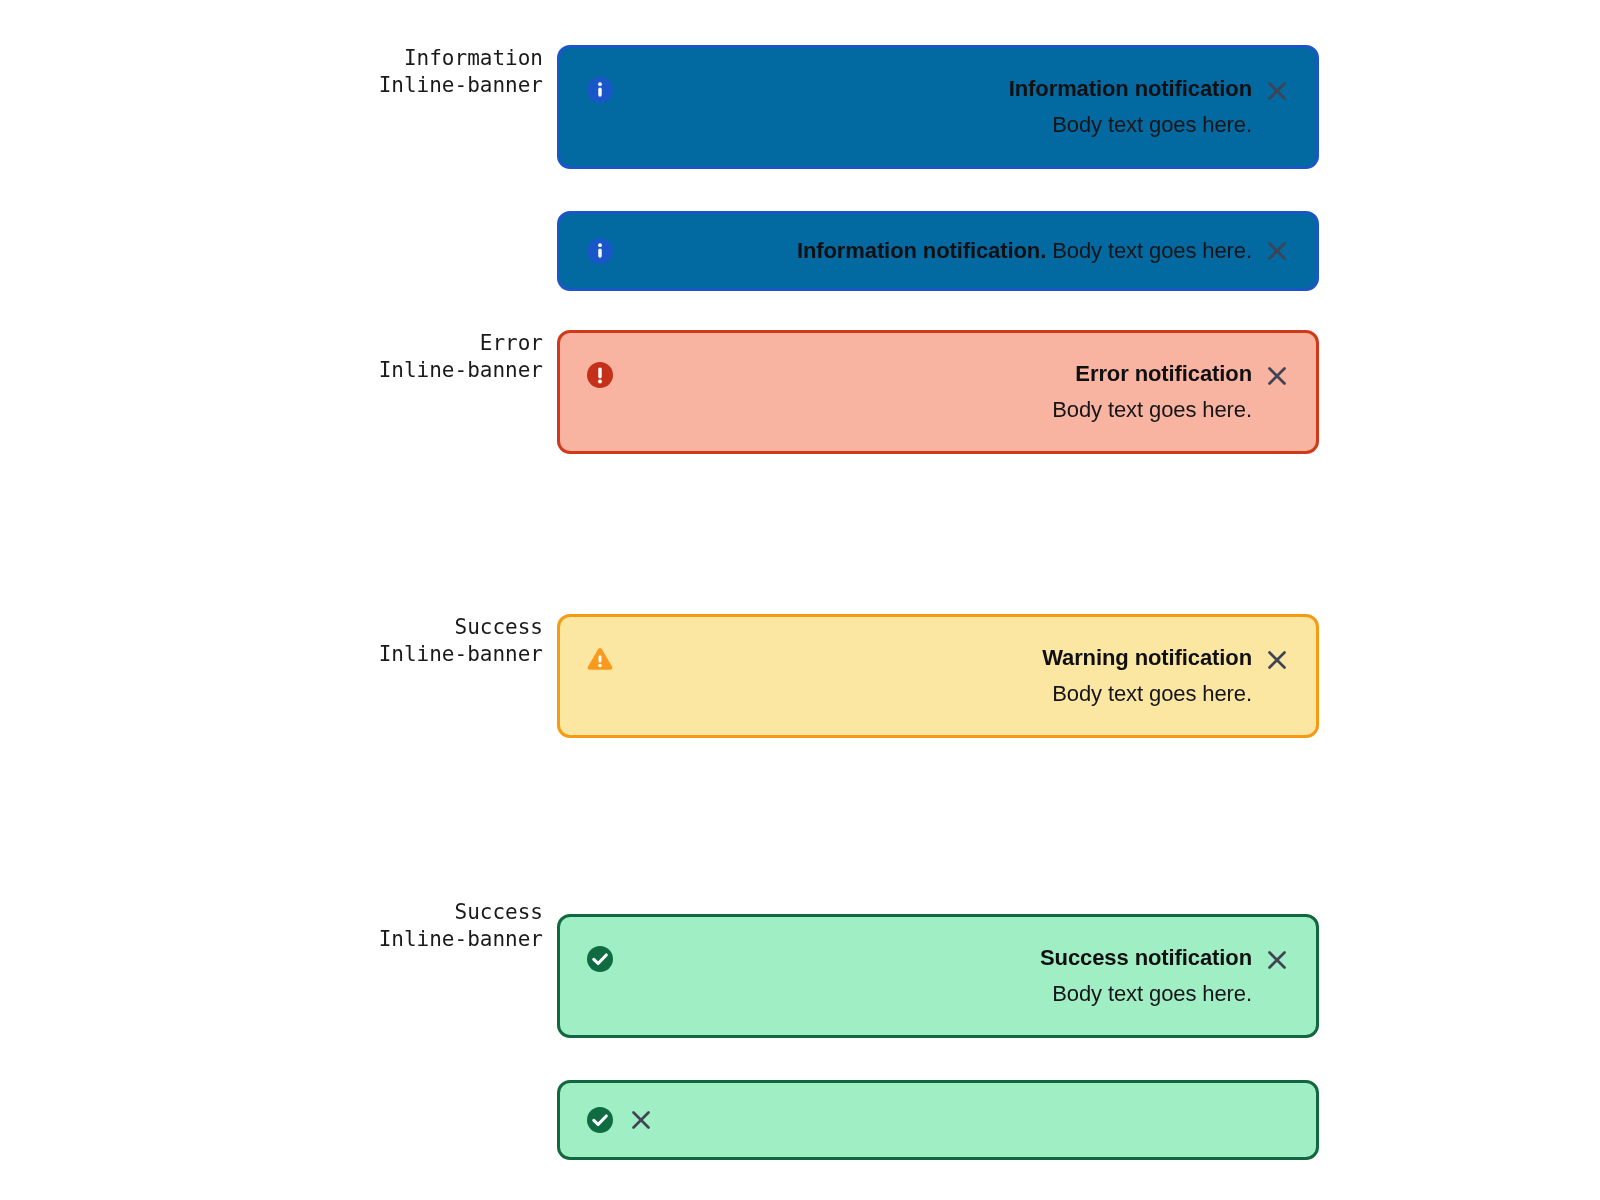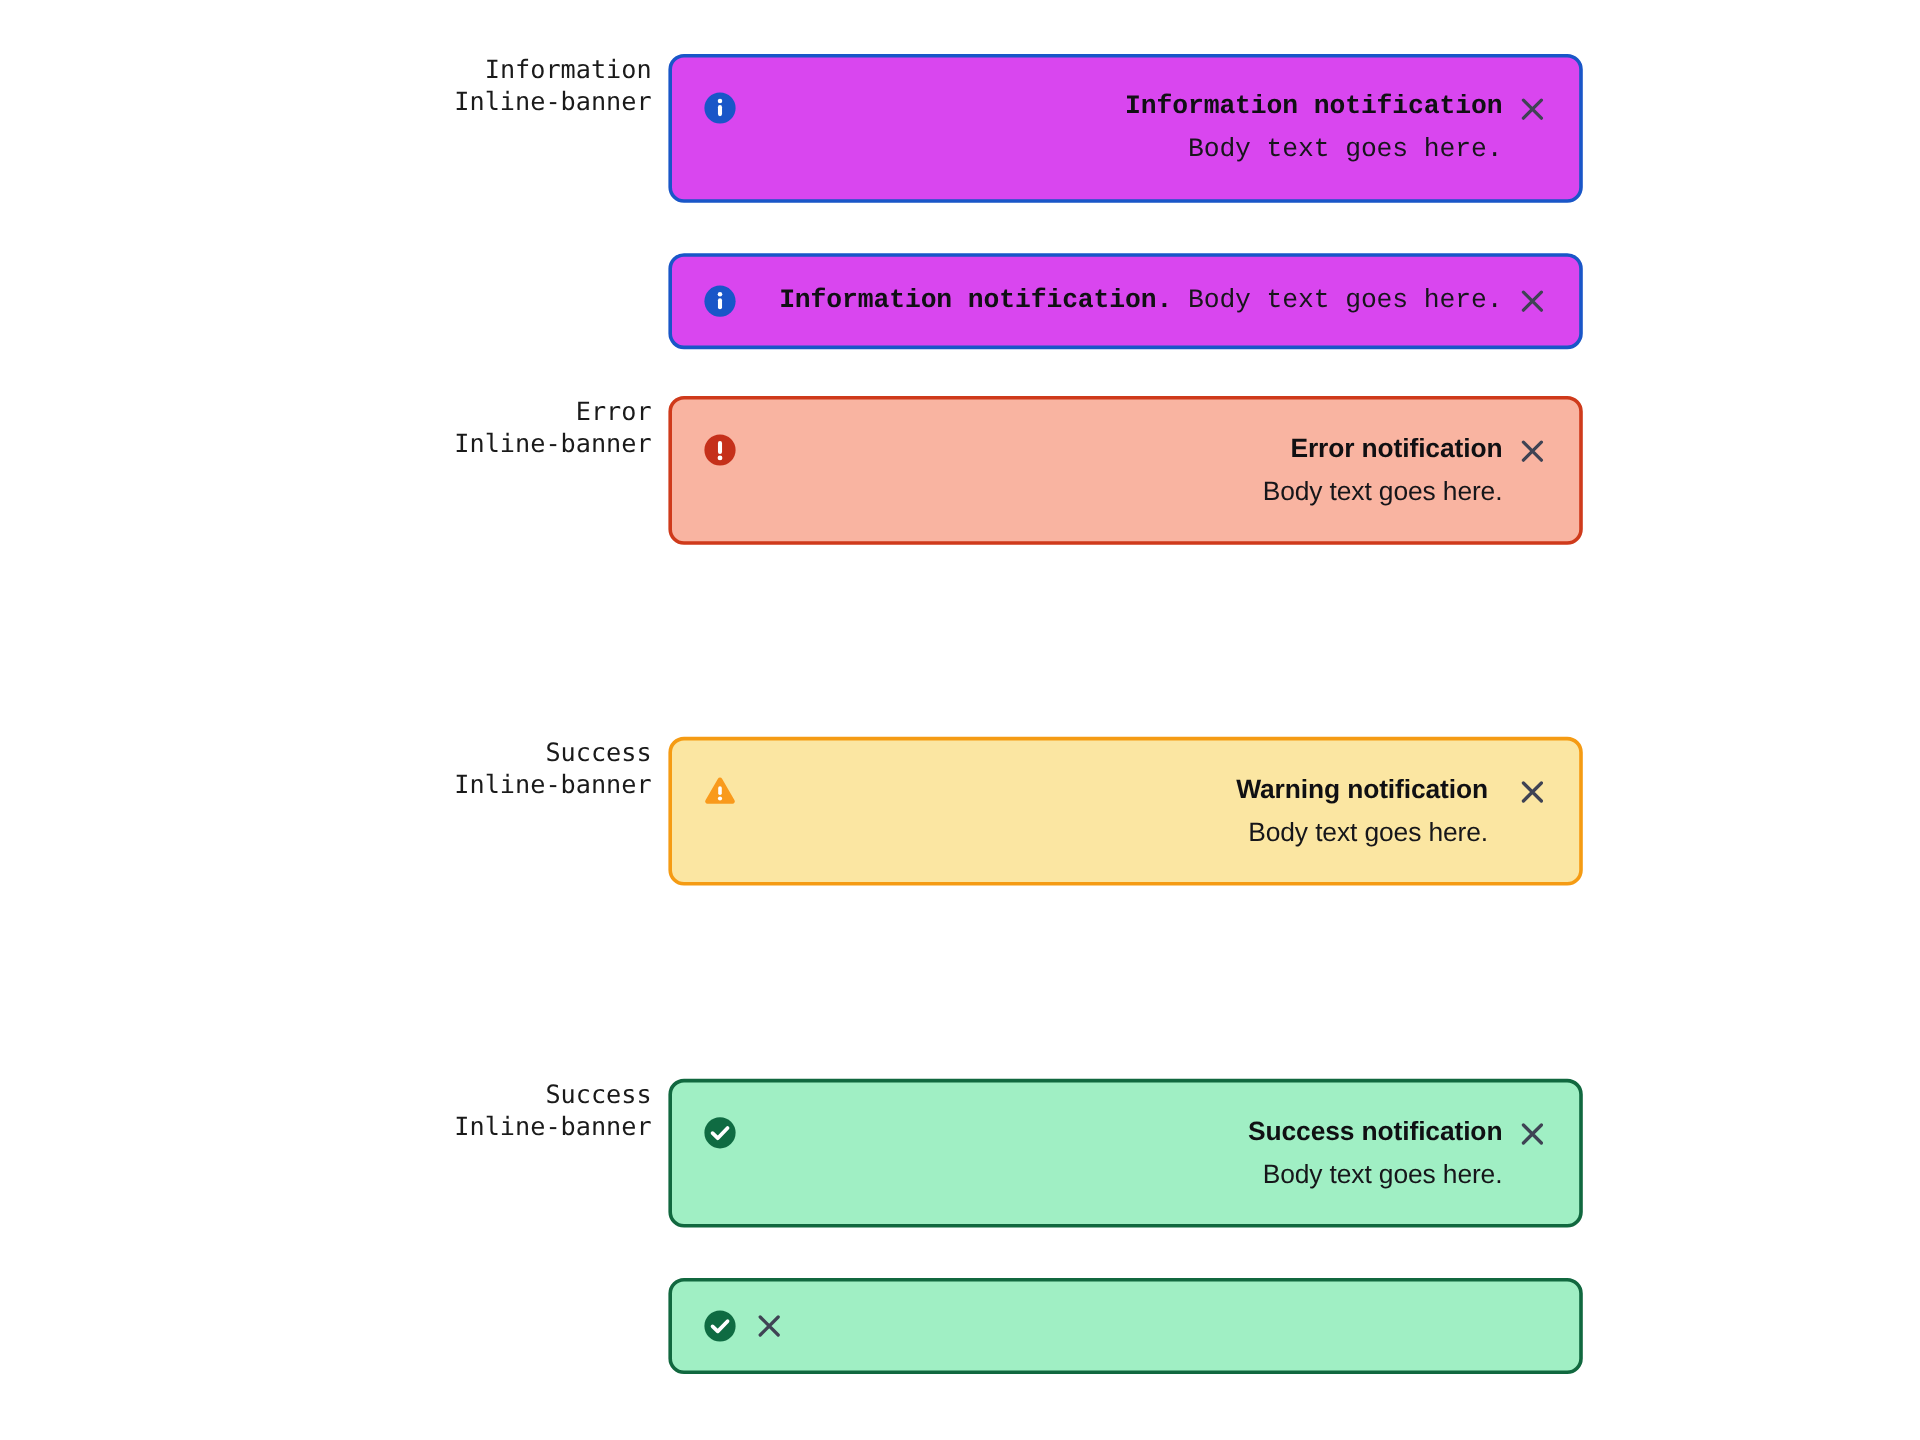--- a/index.html
+++ b/index.html
@@ -128,24 +128,24 @@
     justify-content: center;
     background: transparent;
     border: none;
     cursor: pointer;
     padding: 0;
   }
   .banner.multiline .close-btn { margin-top: 2px; }
   .close-btn svg { display: block; }
 
   
-  .v-info    { background: #d946ef; border-color: #1956c8; font-family: Liberation Mono, monospace; }
+  .v-info    { background: #0369a1; border-color: #1956c8; }
   .v-error   { background: #f9b4a1; border-color: #cf3a1b; }
-  .v-warning { background: #fbe6a2; border-color: #f59b13; gap: 12px; }
-  .v-success { background: #a0efc4; border-color: #11683f; }
+  .v-warning { background: #fbe6a2; border-color: #f59b13; }
+  .v-success { background: #a0efc4; border-color: #11683f; margin-top: 15px; }
 </style>
 </head>
 <body>
 
 <div class="page">
   <div id="sections-root">
       <div class="section" style="top: 45px;">
         <div class="section-label">Information
 Inline-banner</div>
         <div class="banners">

